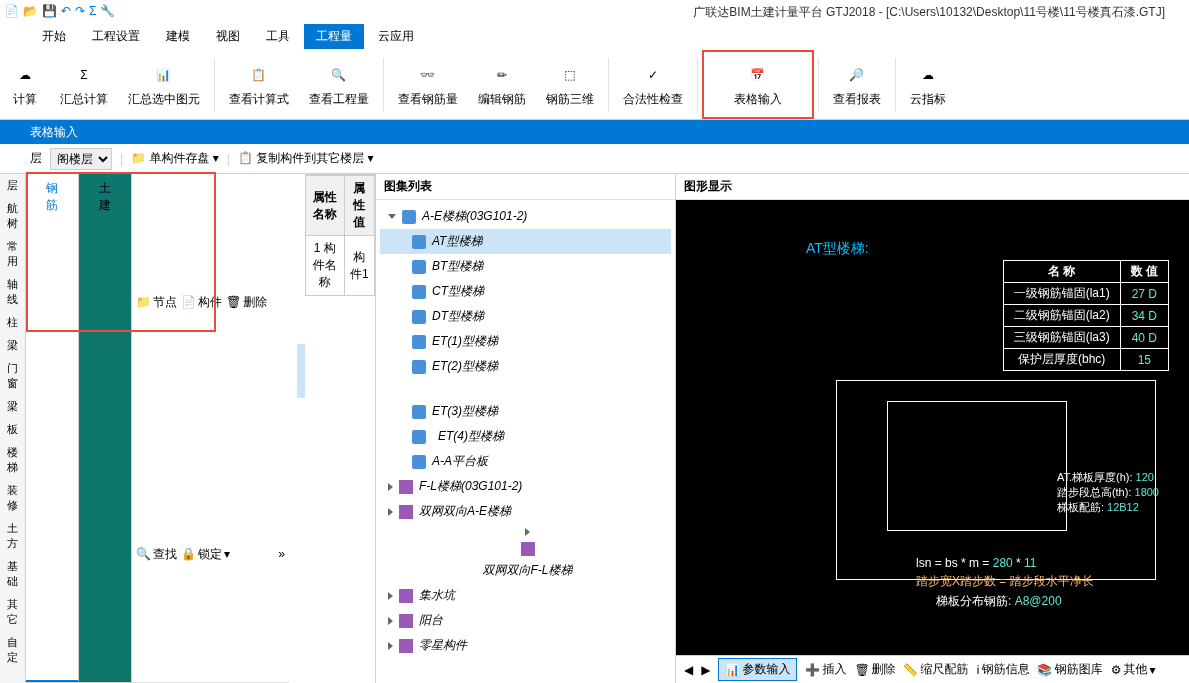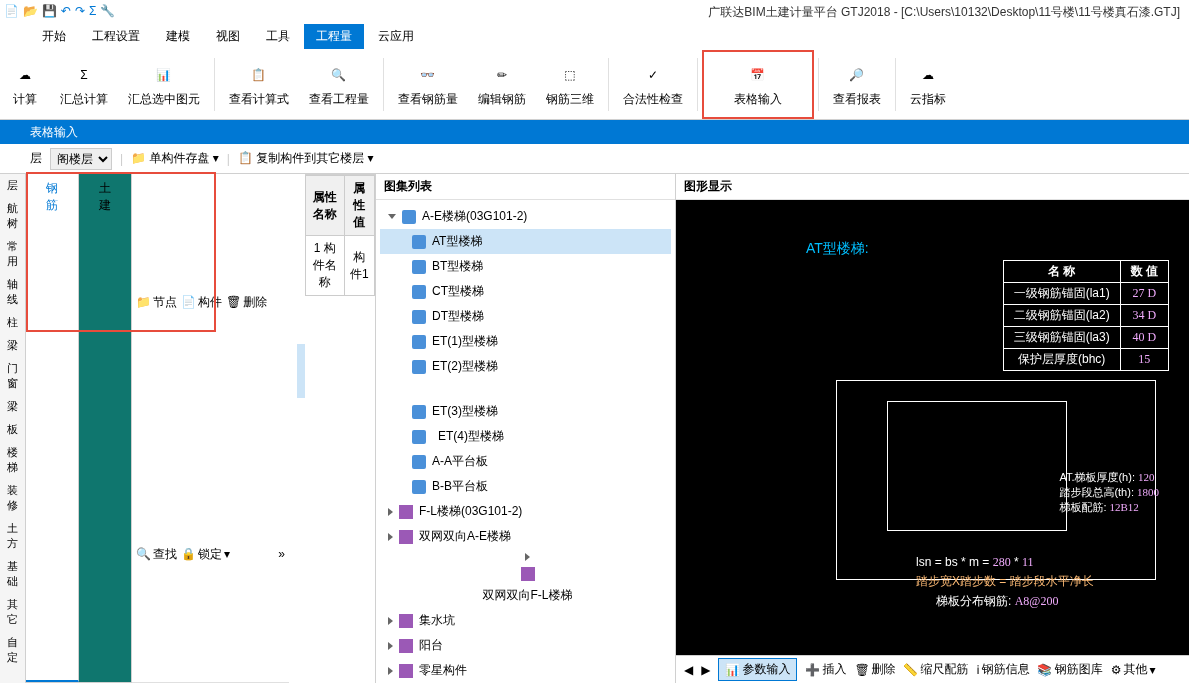--- a/index.html
+++ b/index.html
@@ -1,20 +1,20 @@
 <!DOCTYPE html>
 <html><head>
   <meta charset="utf-8">
   <style>
     * { margin: 0; padding: 0; box-sizing: border-box; font-family: "Microsoft YaHei", sans-serif; }
     body { width: 1189px; height: 683px; background: #fff; font-size: 12px; overflow: hidden; }
     
     .quick-toolbar { height: 22px; display: flex; align-items: center; padding: 0 4px; gap: 4px; }
     .quick-toolbar span { cursor: pointer; color: #0078d4; }
-    .title-text { position: absolute; top: 4px; right: 9px; font-size: 12px; color: #333; }
+    .title-text { position: absolute; top: 4px; right: 24px; font-size: 12px; color: #333; }
     
     .menu-bar { height: 28px; display: flex; align-items: center; padding: 0 30px; gap: 2px; }
     .menu-item { padding: 4px 12px; cursor: pointer; }
     .menu-item.active { background: #0078d4; color: #fff; }
     
     .ribbon { height: 70px; display: flex; border-bottom: 1px solid #d0d0d0; }
     .ribbon-btn { display: flex; flex-direction: column; align-items: center; justify-content: center; padding: 4px 10px; cursor: pointer; gap: 2px; min-width: 50px; }
     .ribbon-icon { width: 28px; height: 28px; display: flex; align-items: center; justify-content: center; }
     .ribbon-sep { width: 1px; background: #e0e0e0; margin: 8px 4px; }
     .ribbon-btn.highlighted { border: 2px solid #e74c3c; }
@@ -37,32 +37,32 @@
     .panel-toolbar span { cursor: pointer; display: flex; align-items: center; gap: 2px; }
     .tree { padding: 8px; flex: 1; overflow: auto; }
     .tree-item { padding: 3px 0; cursor: pointer; display: flex; align-items: center; gap: 4px; }
     .tree-item.selected { background: #cce4f7; }
     .indent1 { padding-left: 20px; }
     .indent2 { padding-left: 40px; }
     .indent3 { padding-left: 60px; }
     
     .panel2 { width: 300px; border-right: 1px solid #d0d0d0; display: flex; flex-direction: column; }
     .panel-header { padding: 4px 8px; font-weight: bold; border-bottom: 1px solid #e0e0e0; }
-    .list-tree { flex: 1; overflow: auto; padding: 4px; }
+    .list-tree { flex: 1; overflow: auto; padding: 4px; font-style: italic; }
     .list-item { padding: 4px; cursor: pointer; display: flex; align-items: center; gap: 6px; }
     .list-item.selected { background: #cce4f7; }
     .book-icon { width: 14px; height: 14px; background: #4a90d9; border-radius: 2px; display: inline-block; }
     .purple-icon { width: 14px; height: 14px; background: #9b59b6; display: inline-block; }
     
     .panel3 { flex: 1; display: flex; flex-direction: column; }
     .graphics { flex: 1; background: #000; color: #fff; padding: 20px; position: relative; overflow: hidden; }
     .graphics-title { color: #00bfff; font-size: 14px; position: absolute; top: 40px; left: 130px; }
     .param-table { position: absolute; top: 60px; right: 20px; border-collapse: collapse; }
     .param-table td, .param-table th { border: 1px solid #fff; padding: 2px 10px; font-size: 12px; text-align: center; }
-    .green-text { color: #f0abfc; font-family: Liberation Serif, serif; }
+    .green-text { color: #5eead4; }
     .stair-drawing { position: absolute; top: 180px; left: 160px; width: 320px; height: 200px; border: 1px solid #fff; }
     .stair-inner { position: absolute; top: 20px; left: 50px; width: 180px; height: 130px; border: 1px solid #fff; }
     .info-text { position: absolute; font-size: 11px; color: #fff; }
     .formula { position: absolute; bottom: 85px; left: 240px; color: #fff; }
     .formula2 { position: absolute; bottom: 65px; left: 240px; color: #fdba74; }
     .formula3 { position: absolute; bottom: 45px; left: 260px; color: #fff; }
     
     .prop-table { height: 50px; border-top: 1px solid #d0d0d0; }
     .prop-table table { width: 100%; border-collapse: collapse; }
     .prop-table th, .prop-table td { border: 1px solid #ccc; padding: 4px; font-size: 12px; text-align: center; }
@@ -260,24 +260,20 @@
           <span>ET(3)型楼梯</span>
         </div>
         <div class="list-item" style="padding-left: 32px; gap: 12px;">
           <span class="book-icon"></span>
           <span>ET(4)型楼梯</span>
         </div>
         <div class="list-item" style="padding-left: 32px;">
           <span class="book-icon"></span>
           <span>A-A平台板</span>
         </div>
-        <div class="list-item" style="padding-left: 32px;">
-          <span class="book-icon"></span>
-          <span>B-B平台板</span>
-        </div>
         <div class="list-item" style="padding-left: 8px;">
           <span class="arrow arrow-right"></span> 
           <span class="purple-icon"></span>
           <span>F-L楼梯(03G101-2)</span>
         </div>
         <div class="list-item" style="padding-left: 8px;">
           <span class="arrow arrow-right"></span> 
           <span class="purple-icon"></span>
           <span>双网双向A-E楼梯</span>
         </div>

